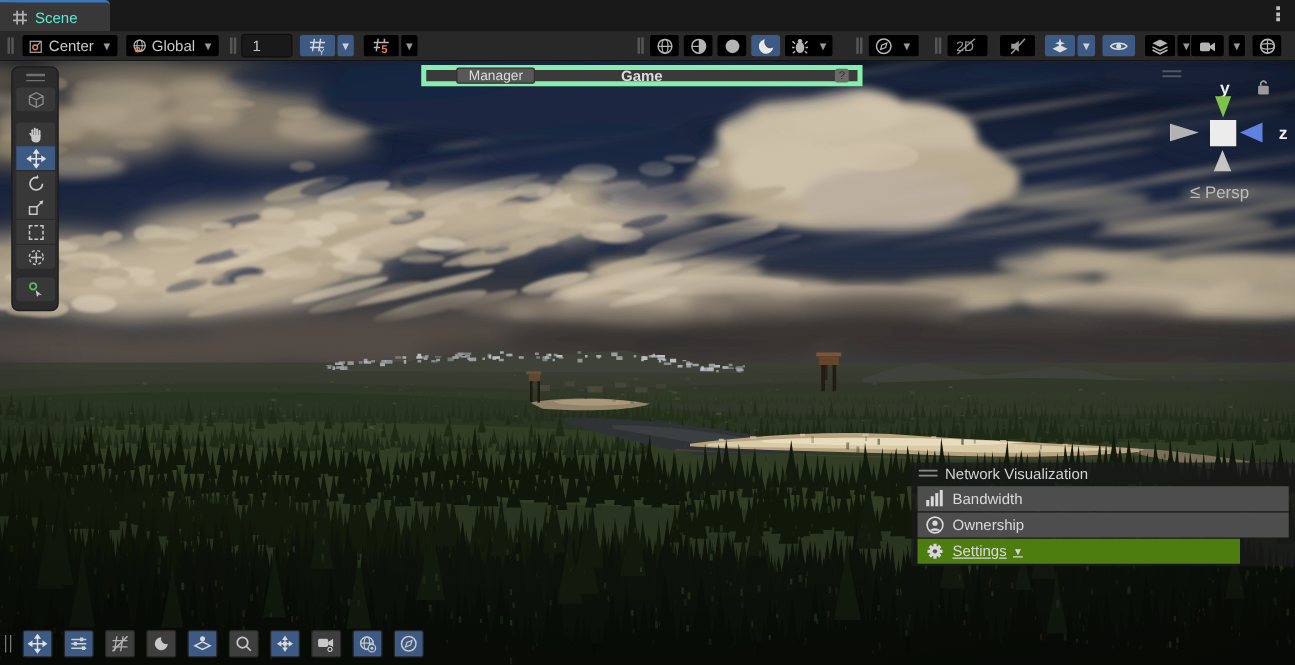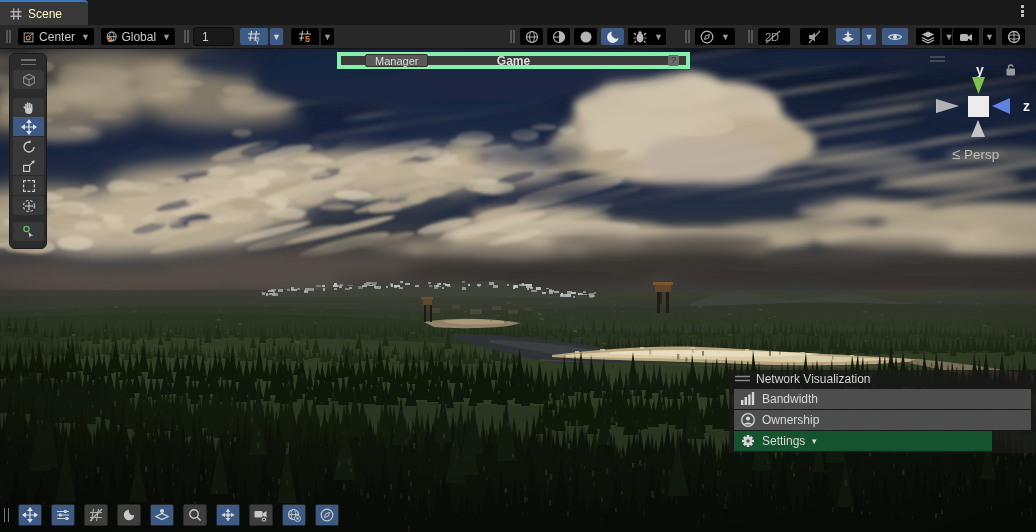--- a/index.html
+++ b/index.html
@@ -1,17 +1,17 @@
 <!DOCTYPE html>
 <html><head><meta charset="utf-8"><style>
 * { margin:0; padding:0; box-sizing:border-box; }
 html,body { width:1036px; height:532px; overflow:hidden; background:#191919;
   font-family:"Liberation Sans", sans-serif; -webkit-font-smoothing:antialiased; }
 .tabbar { position:absolute; left:0; top:0; width:1036px; height:25px; background:#191919; }
-.tab { position:absolute; top:0; height:25px; display:flex; align-items:center; font-size:12px; color:#fef9c3; }
+.tab { position:absolute; top:0; height:25px; display:flex; align-items:center; font-size:12px; color:#5eead4; }
 .tab.active { left:0; width:88px; background:#383838; border-top:2px solid #3a76b9; border-radius:0 4px 0 0; padding-left:8px; }
 .tab.game { left:96px; color:#9a9a9a;margin-top:23px; }
 .toolbar { position:absolute; left:0; top:25px; width:1036px; height:24px; background:#282828; border-bottom:1px solid #141414; }
 .tb { position:absolute; top:2px; height:19px; background:#000000; border:1px solid #2a2a2a; border-radius:3px; display:flex; align-items:center; color:#c8c8c8; font-size:12px; }
 .handle2 { position:absolute; top:5px; width:5px; height:13px; border-left:2px solid #555; border-right:2px solid #555; }
 .scene { position:absolute; left:0; top:49px; width:1036px; height:483px; background:#1d2636; }
 .ovl { position:absolute; z-index:5; }
 .arr { font-size:9px; color:#9a9a9a; margin-left:6px; }
 </style></head>
 <body>
@@ -1468,21 +1468,21 @@
     <svg width="16" height="16" style="margin:0 6px 0 6px">
         <g fill="#d8d8d8">
           <rect x="1" y="9" width="2.4" height="5"></rect>
           <rect x="4.6" y="6" width="2.4" height="8"></rect>
           <rect x="8.2" y="3.5" width="2.4" height="10.5"></rect>
           <rect x="11.8" y="1" width="2.4" height="13"></rect>
         </g>
       </svg>
     Bandwidth
   </div>
-  <div style="position:absolute; left:5px; top:61px; width:258px; height:20px; background:#14532d; display:flex; align-items:center; font-size:12px; color:#d8d8d8;">
+  <div style="position:absolute; left:5px; top:61px; width:258px; height:20px; background:#4d7c0f; display:flex; align-items:center; font-size:12px; color:#d8d8d8;text-decoration:underline;">
     <svg width="16" height="16" style="margin:0 6px 0 6px">
         <g fill="#d8d8d8">
           <circle cx="8" cy="8" r="4.2"></circle>
           <g stroke="#d8d8d8" stroke-width="2.6">
             <path d="M8,2 V5 M8,11 V14 M2,8 H5 M11,8 H14 M3.8,3.8 L5.9,5.9 M10.1,10.1 L12.2,12.2 M12.2,3.8 L10.1,5.9 M5.9,10.1 L3.8,12.2"></path>
           </g>
           <circle cx="8" cy="8" r="1.7" fill="#4d4d4d"></circle>
         </g>
       </svg>
     Settings <span style="font-size:8px; margin-left:5px;">▼</span>

